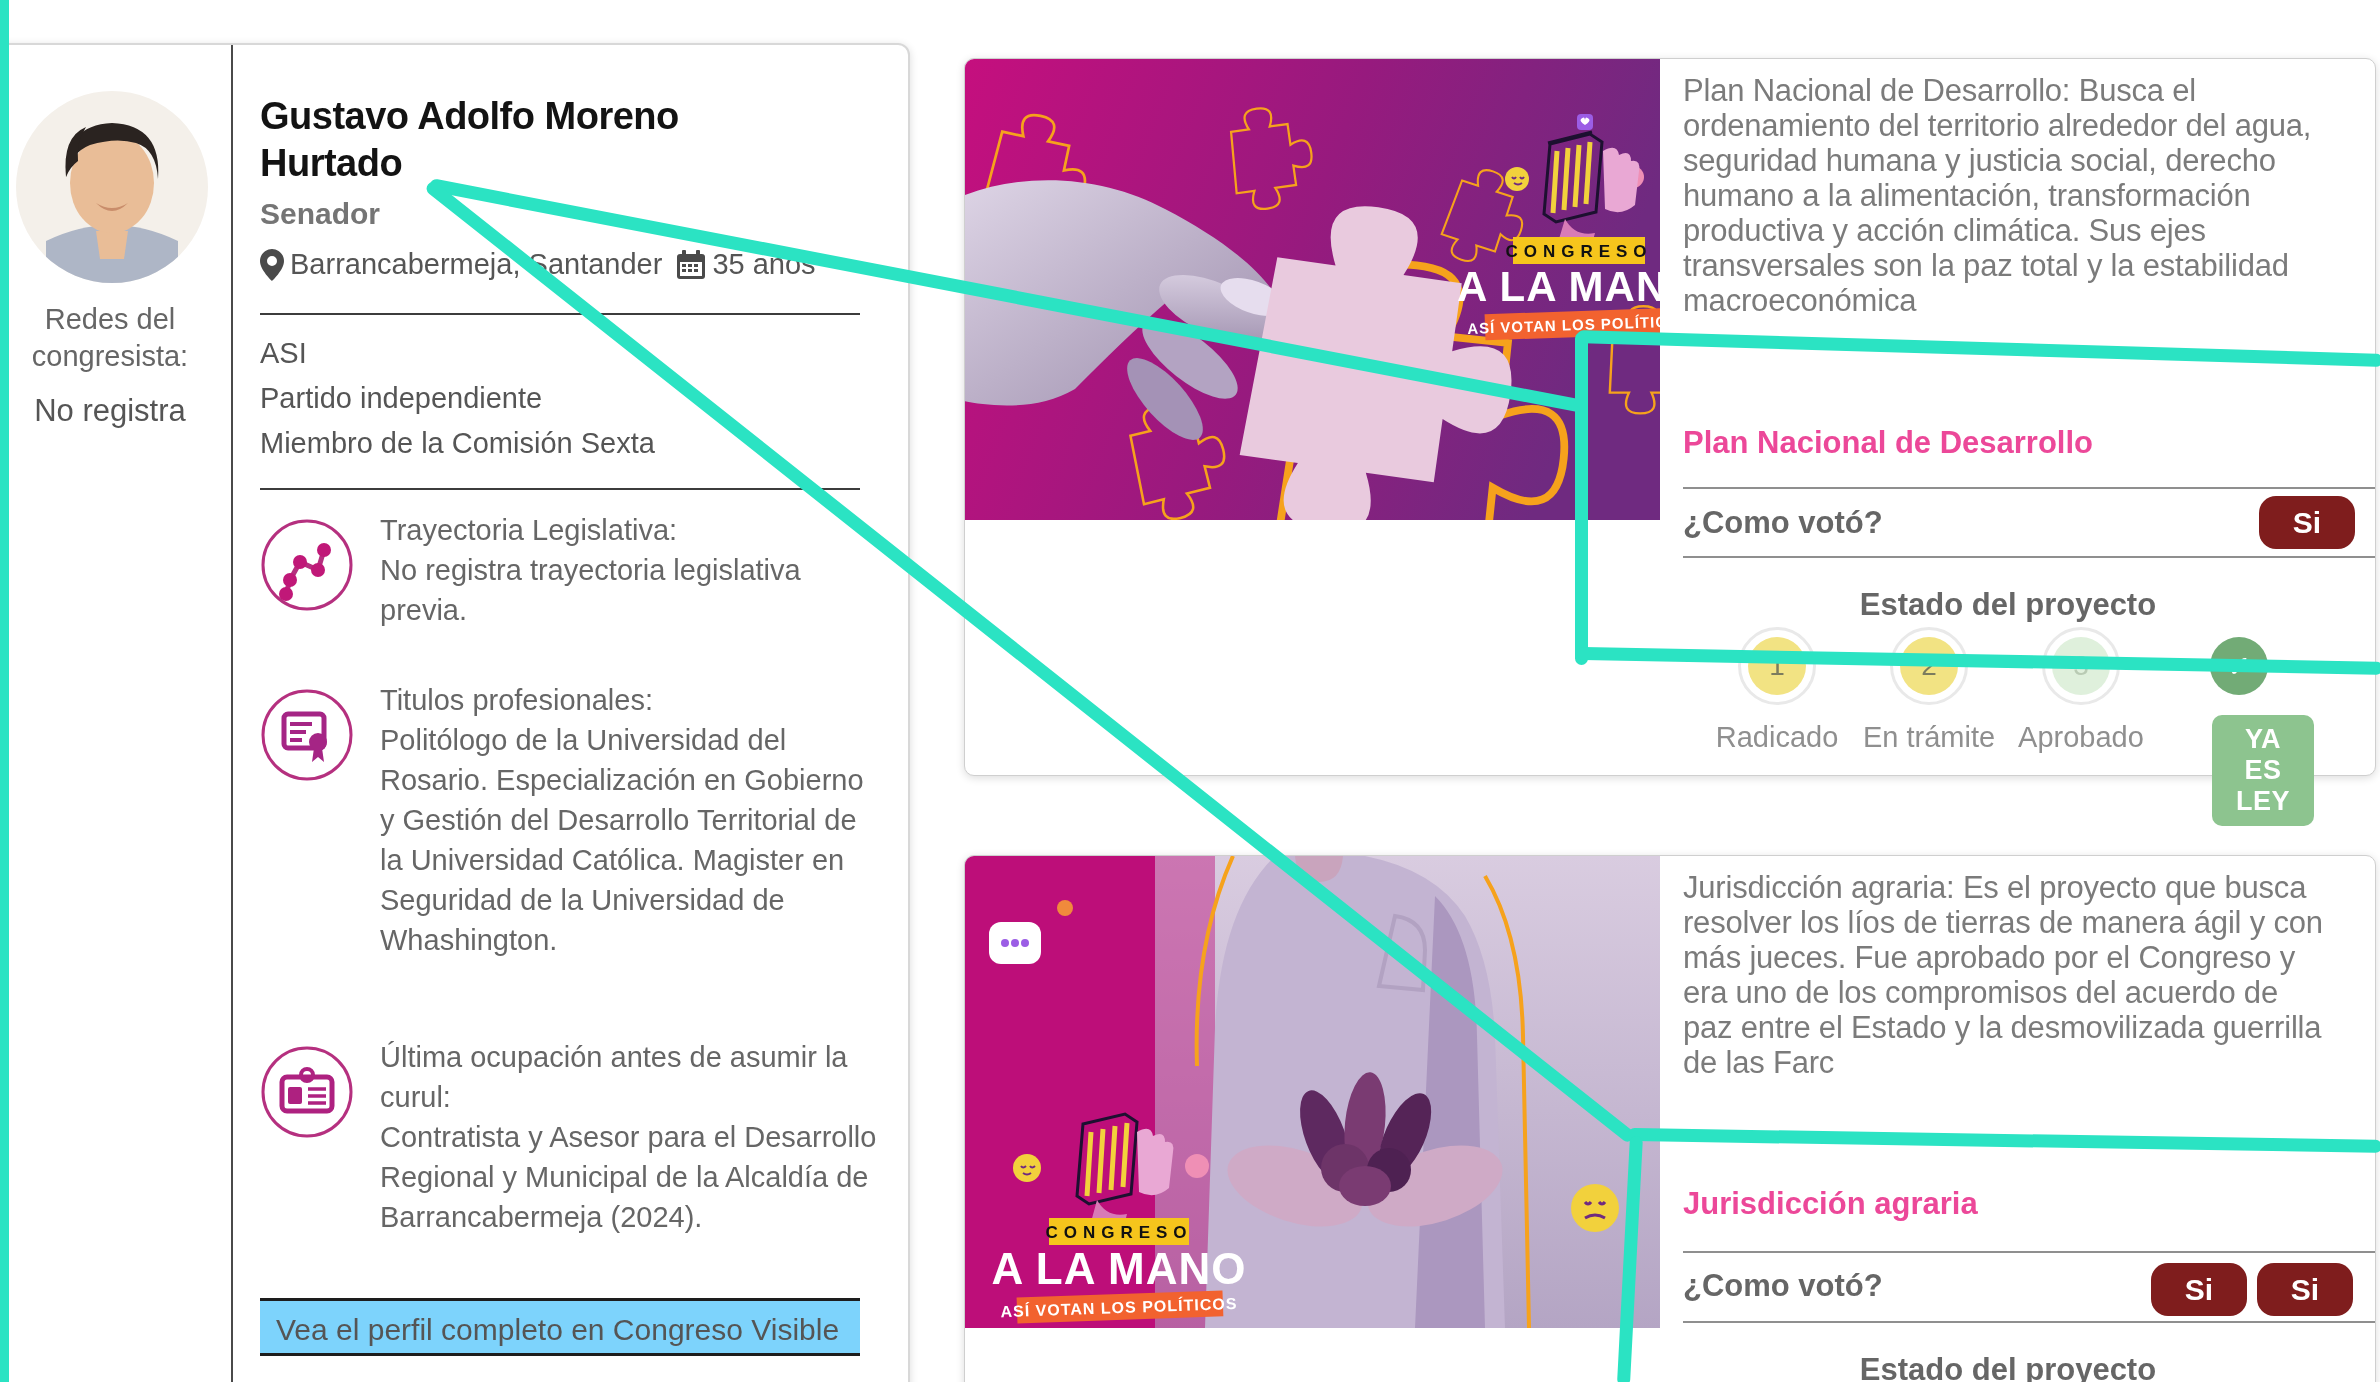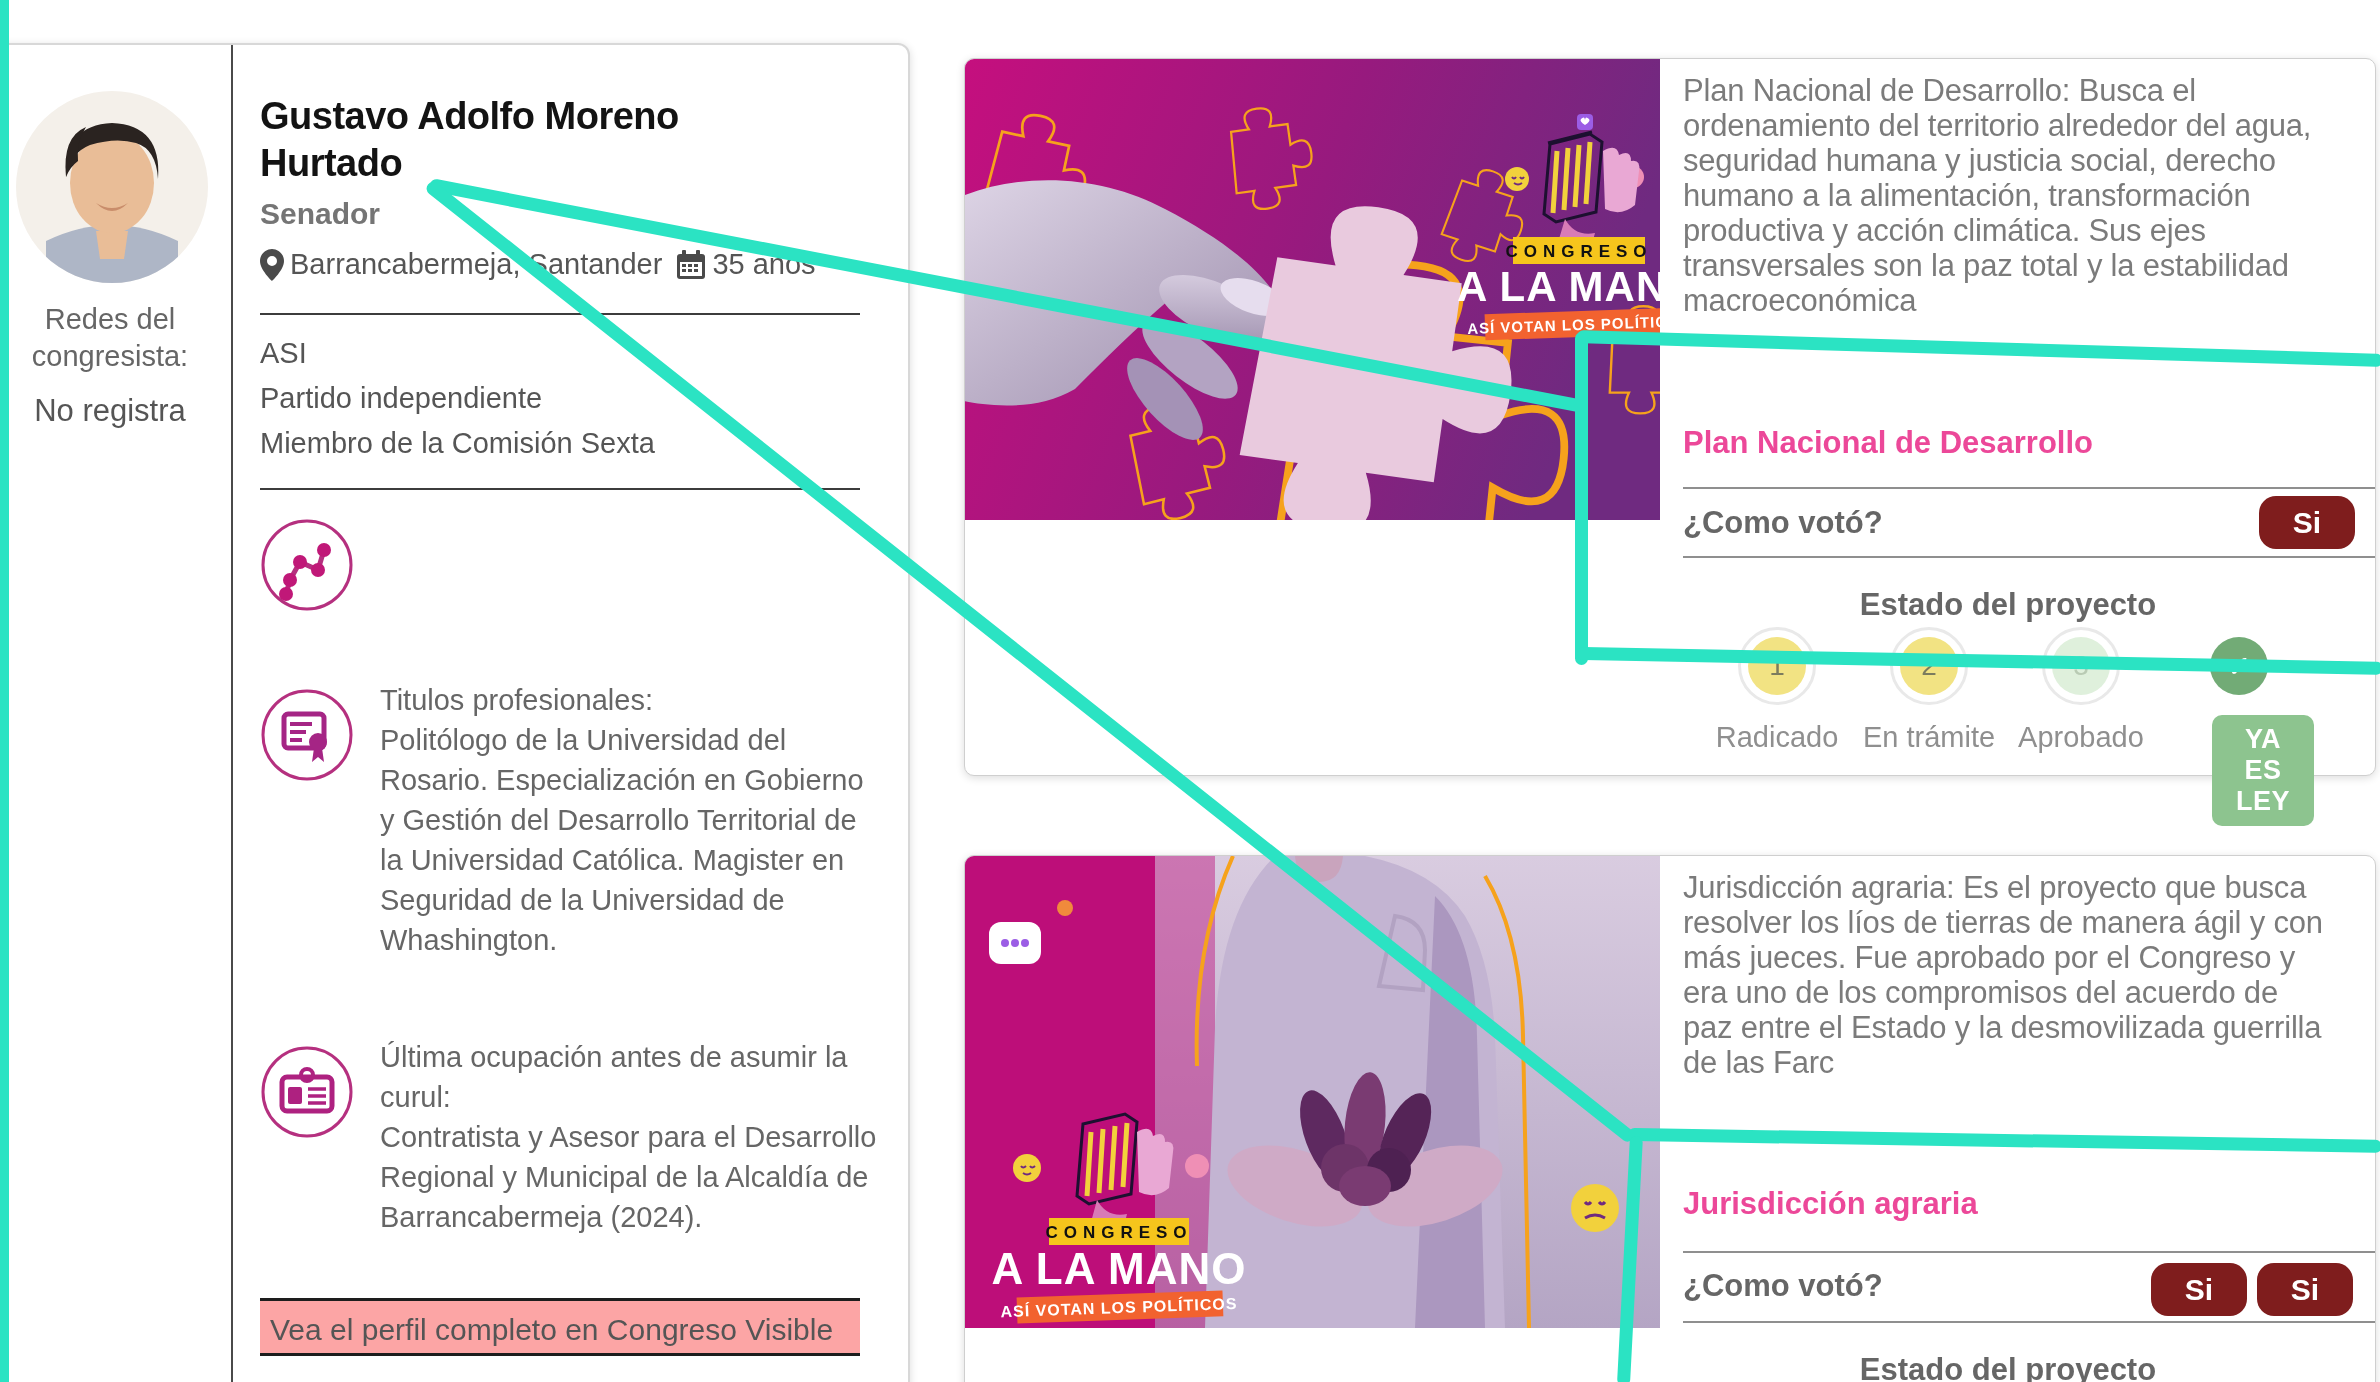--- a/index.html
+++ b/index.html
@@ -16,23 +16,23 @@
   #social-value{position:absolute;left:6px;top:348px;width:232px;text-align:center;
                 font-size:31px;color:#555;}
   .pcol{position:absolute;left:272px;width:600px;}
   #p-name{top:48px;font-size:38px;line-height:47px;font-weight:800;color:#131313;width:480px;letter-spacing:-.5px;}
   #p-role{top:152px;font-size:30px;font-weight:700;color:#757575;}
   #p-loc{top:203px;font-size:29px;color:#555;display:flex;align-items:center;gap:6px;}
   .hr-dark{position:absolute;left:272px;width:600px;height:2px;background:#3c3c3c;}
   #p-party{top:286px;font-size:29px;line-height:45px;color:#555;}
   .sect-icon{position:absolute;left:272px;width:94px;height:94px;border-radius:50%;}
   .sect-text{position:absolute;left:392px;width:500px;font-size:29px;line-height:40px;color:#666;}
-  #footer-link{position:absolute;left:272px;top:1253px;width:600px;height:58px;background:#fca5a5;
+  #footer-link{position:absolute;left:272px;top:1253px;width:600px;height:58px;background:#7dd3fc;
                border-top:3px solid #1d1d1d;border-bottom:3px solid #1d1d1d;
-               font-size:30px;color:#555;line-height:58px;padding-left:10px;box-sizing:border-box;}
+               font-size:30px;color:#555;line-height:58px;padding-left:16px;box-sizing:border-box;}
   
   .proj-card{left:964px;width:1410px;border-radius:10px;border:1px solid #cfcfcf;}
   #proj1{top:58px;height:716px;}
   #proj2{top:855px;height:560px;}
   .proj-img{position:absolute;left:0;top:0;width:695px;overflow:hidden;border-radius:9px 0 0 0;}
   #proj1 .proj-img{height:461px;}
   #proj2 .proj-img{height:472px;}
   .proj-desc{position:absolute;left:718px;top:14px;width:650px;font-size:31px;line-height:35px;
              color:#7b7b7b;letter-spacing:-.2px;}
   .proj-tag{position:absolute;left:718px;font-size:31px;font-weight:800;color:#ec4899;}
@@ -135,20 +135,24 @@
         </g>
         <g fill="#c01878">
           <circle cx="30" cy="62" r="7"></circle>
             <circle cx="40" cy="44" r="7"></circle>
             <circle cx="58" cy="52" r="7"></circle>
           <circle cx="64" cy="32" r="7"></circle>
             <circle cx="26" cy="76" r="7"></circle>
         </g>
       </svg>
     </div>
+    <div class="sect-text" style="top:465px">
+      <div>Trayectoria Legislativa:</div>
+      <div>No registra trayectoria legislativa previa.</div>
+    </div>
 
     <div class="sect-icon" style="top:643px">
       <svg class="icon-svg" width="94" height="94" viewBox="0 0 94 94">
         <circle cx="47" cy="47" r="44" fill="none" stroke="#b5307f" stroke-width="3"></circle>
         <rect x="24" y="26" width="40" height="34" rx="4" fill="none" stroke="#a52585" stroke-width="5"></rect>
         <g stroke="#a52585" stroke-width="4">
             <path d="M30,36 h22"></path>
             <path d="M30,44 h16"></path>
             <path d="M30,52 h12"></path>
           </g>

